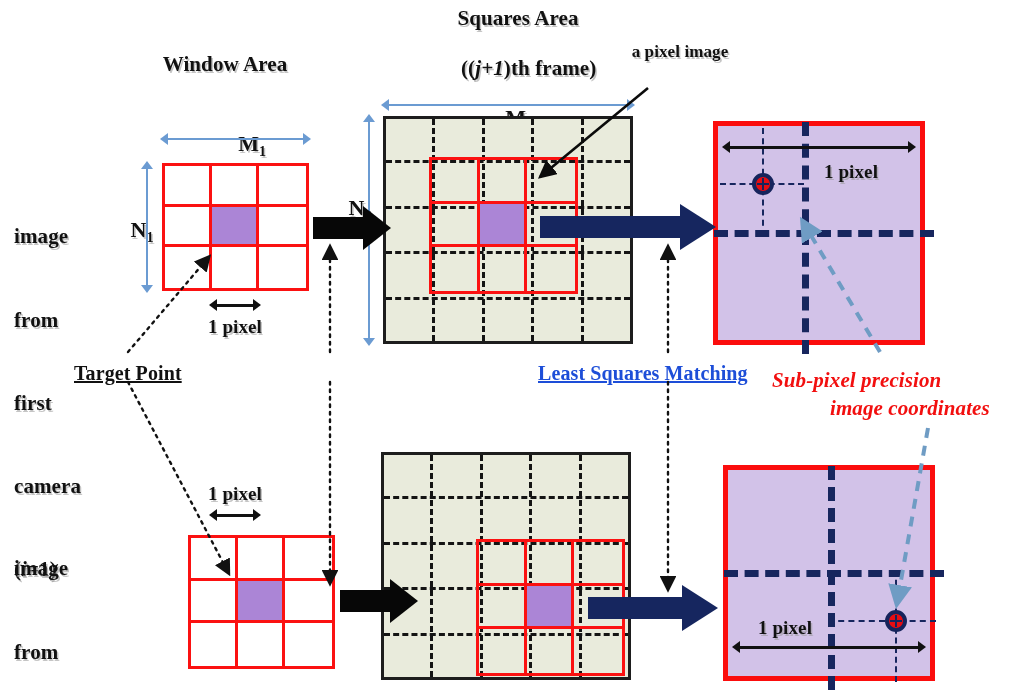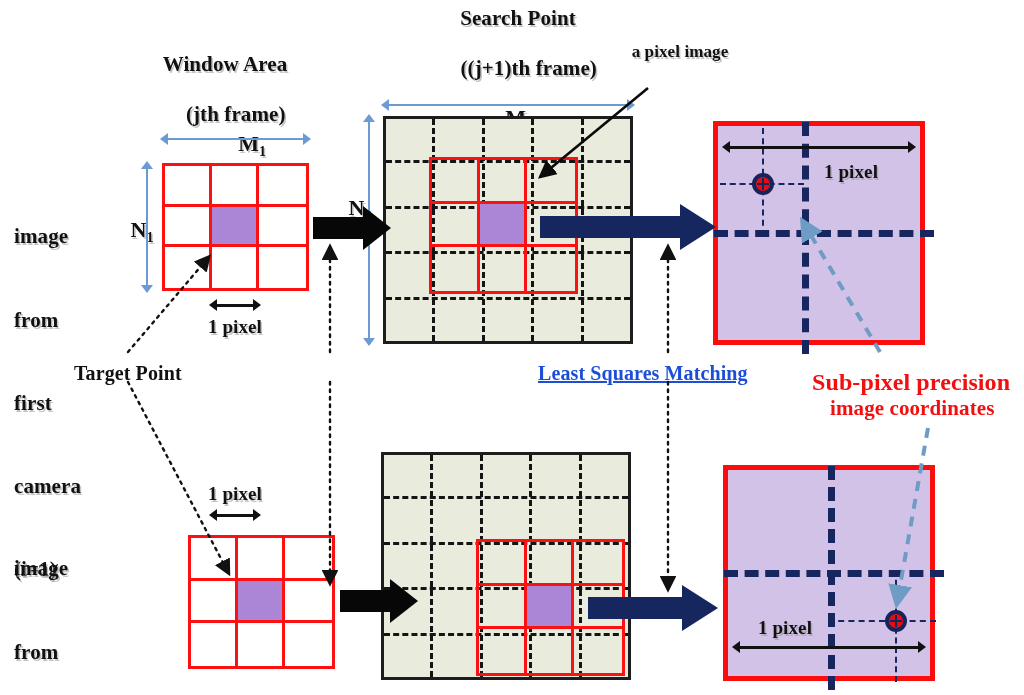--- a/index.html
+++ b/index.html
@@ -16,21 +16,21 @@
     font-family:"Liberation Serif", serif;
     font-weight:bold;
     color:#111111;
     text-shadow:1.5px 1.5px 0 rgba(150,150,150,.55);
     white-space:pre;
     line-height:1.22;
     letter-spacing:.1px;
   }
   .lbl.plain{text-shadow:none;}
   .center{text-align:center;}
-  .ital{}
+  .ital{font-style:italic;}
   .navy{color:#1d4ed8;text-decoration:underline;}
   .red{color:#f20f0f;}
 
   
   .wingrid{
     position:absolute;box-sizing:border-box;
     background:#ffffff;
     border:3px solid #fb1111;
     display:grid;
     grid-template-columns:repeat(3,1fr);
@@ -108,25 +108,22 @@
 
   
   svg.overlay{position:absolute;left:0;top:0;width:1024px;height:695px;pointer-events:none;}
 </style>
 </head>
 <body>
 
 <div id="stage">
 
   <div class="lbl center" style="left:130px;top:52px;width:190px;font-size:21px;">Window Area</div>
-  <div class="lbl center" style="left:130px;top:76px;width:190px;font-size:21px;">
-    <span class="ital">(j</span><span>th frame)</span>
-  </div>
-
-  <div class="lbl center" style="left:398px;top:6px;width:240px;font-size:21px;">Search Point</div>
+
+  <div class="lbl center" style="left:398px;top:6px;width:240px;font-size:21px;">Squares Area</div>
   <div class="lbl center" style="left:388px;top:30px;width:260px;font-size:21px;">
     <span>((</span><span class="ital">j+1</span><span>)th frame)</span>
   </div>
 
   <div class="lbl center" style="left:600px;top:42px;width:160px;font-size:17px;">a pixel image</div>
 
   <div class="lbl" style="left:14px;top:168px;font-size:21px;line-height:1.32;">
     <div>image</div>
     <div>from</div>
     <div>first</div>
@@ -308,23 +305,23 @@
   <div class="barrow" style="left:340px;top:579px;width:78px;height:44px;">
     <div class="shaft" style="width:52px;height:22px;background:#070707;"></div>
     <div class="head" style="border-width:22px 0 22px 28px;border-left-color:#070707;"></div>
   </div>
 
   <div class="barrow" style="left:588px;top:585px;width:130px;height:46px;">
     <div class="shaft" style="width:94px;height:22px;background:#16265f;"></div>
     <div class="head" style="border-width:23px 0 23px 36px;border-left-color:#16265f;"></div>
   </div>
 
-  <div class="lbl plain" style="left:74px;top:361px;font-size:20px;">Target Point</div>
+  <div class="lbl plain" style="left:74px;top:361px;font-size:20px;text-decoration:underline;">Target Point</div>
   <div class="lbl plain navy" style="left:538px;top:361px;font-size:20px;">Least Squares Matching</div>
-  <div class="lbl plain red ital" style="left:812px;top:368px;font-size:24px;">Sub-pixel precision</div>
+  <div class="lbl plain red ital" style="left:772px;top:368px;font-size:21px;">Sub-pixel precision</div>
   <div class="lbl plain red ital" style="left:830px;top:396px;font-size:21px;">image coordinates</div>
 
   <svg class="overlay" viewBox="0 0 1024 695">
     <defs>
       <marker id="dotArrow" markerWidth="7" markerHeight="7" refX="5" refY="3.5" orient="auto">
         <path d="M0,0 L7,3.5 L0,7 z" fill="#111"></path>
       </marker>
       <marker id="dotArrowUp" markerWidth="7" markerHeight="7" refX="5" refY="3.5" orient="auto">
         <path d="M0,0 L7,3.5 L0,7 z" fill="#111"></path>
       </marker>

